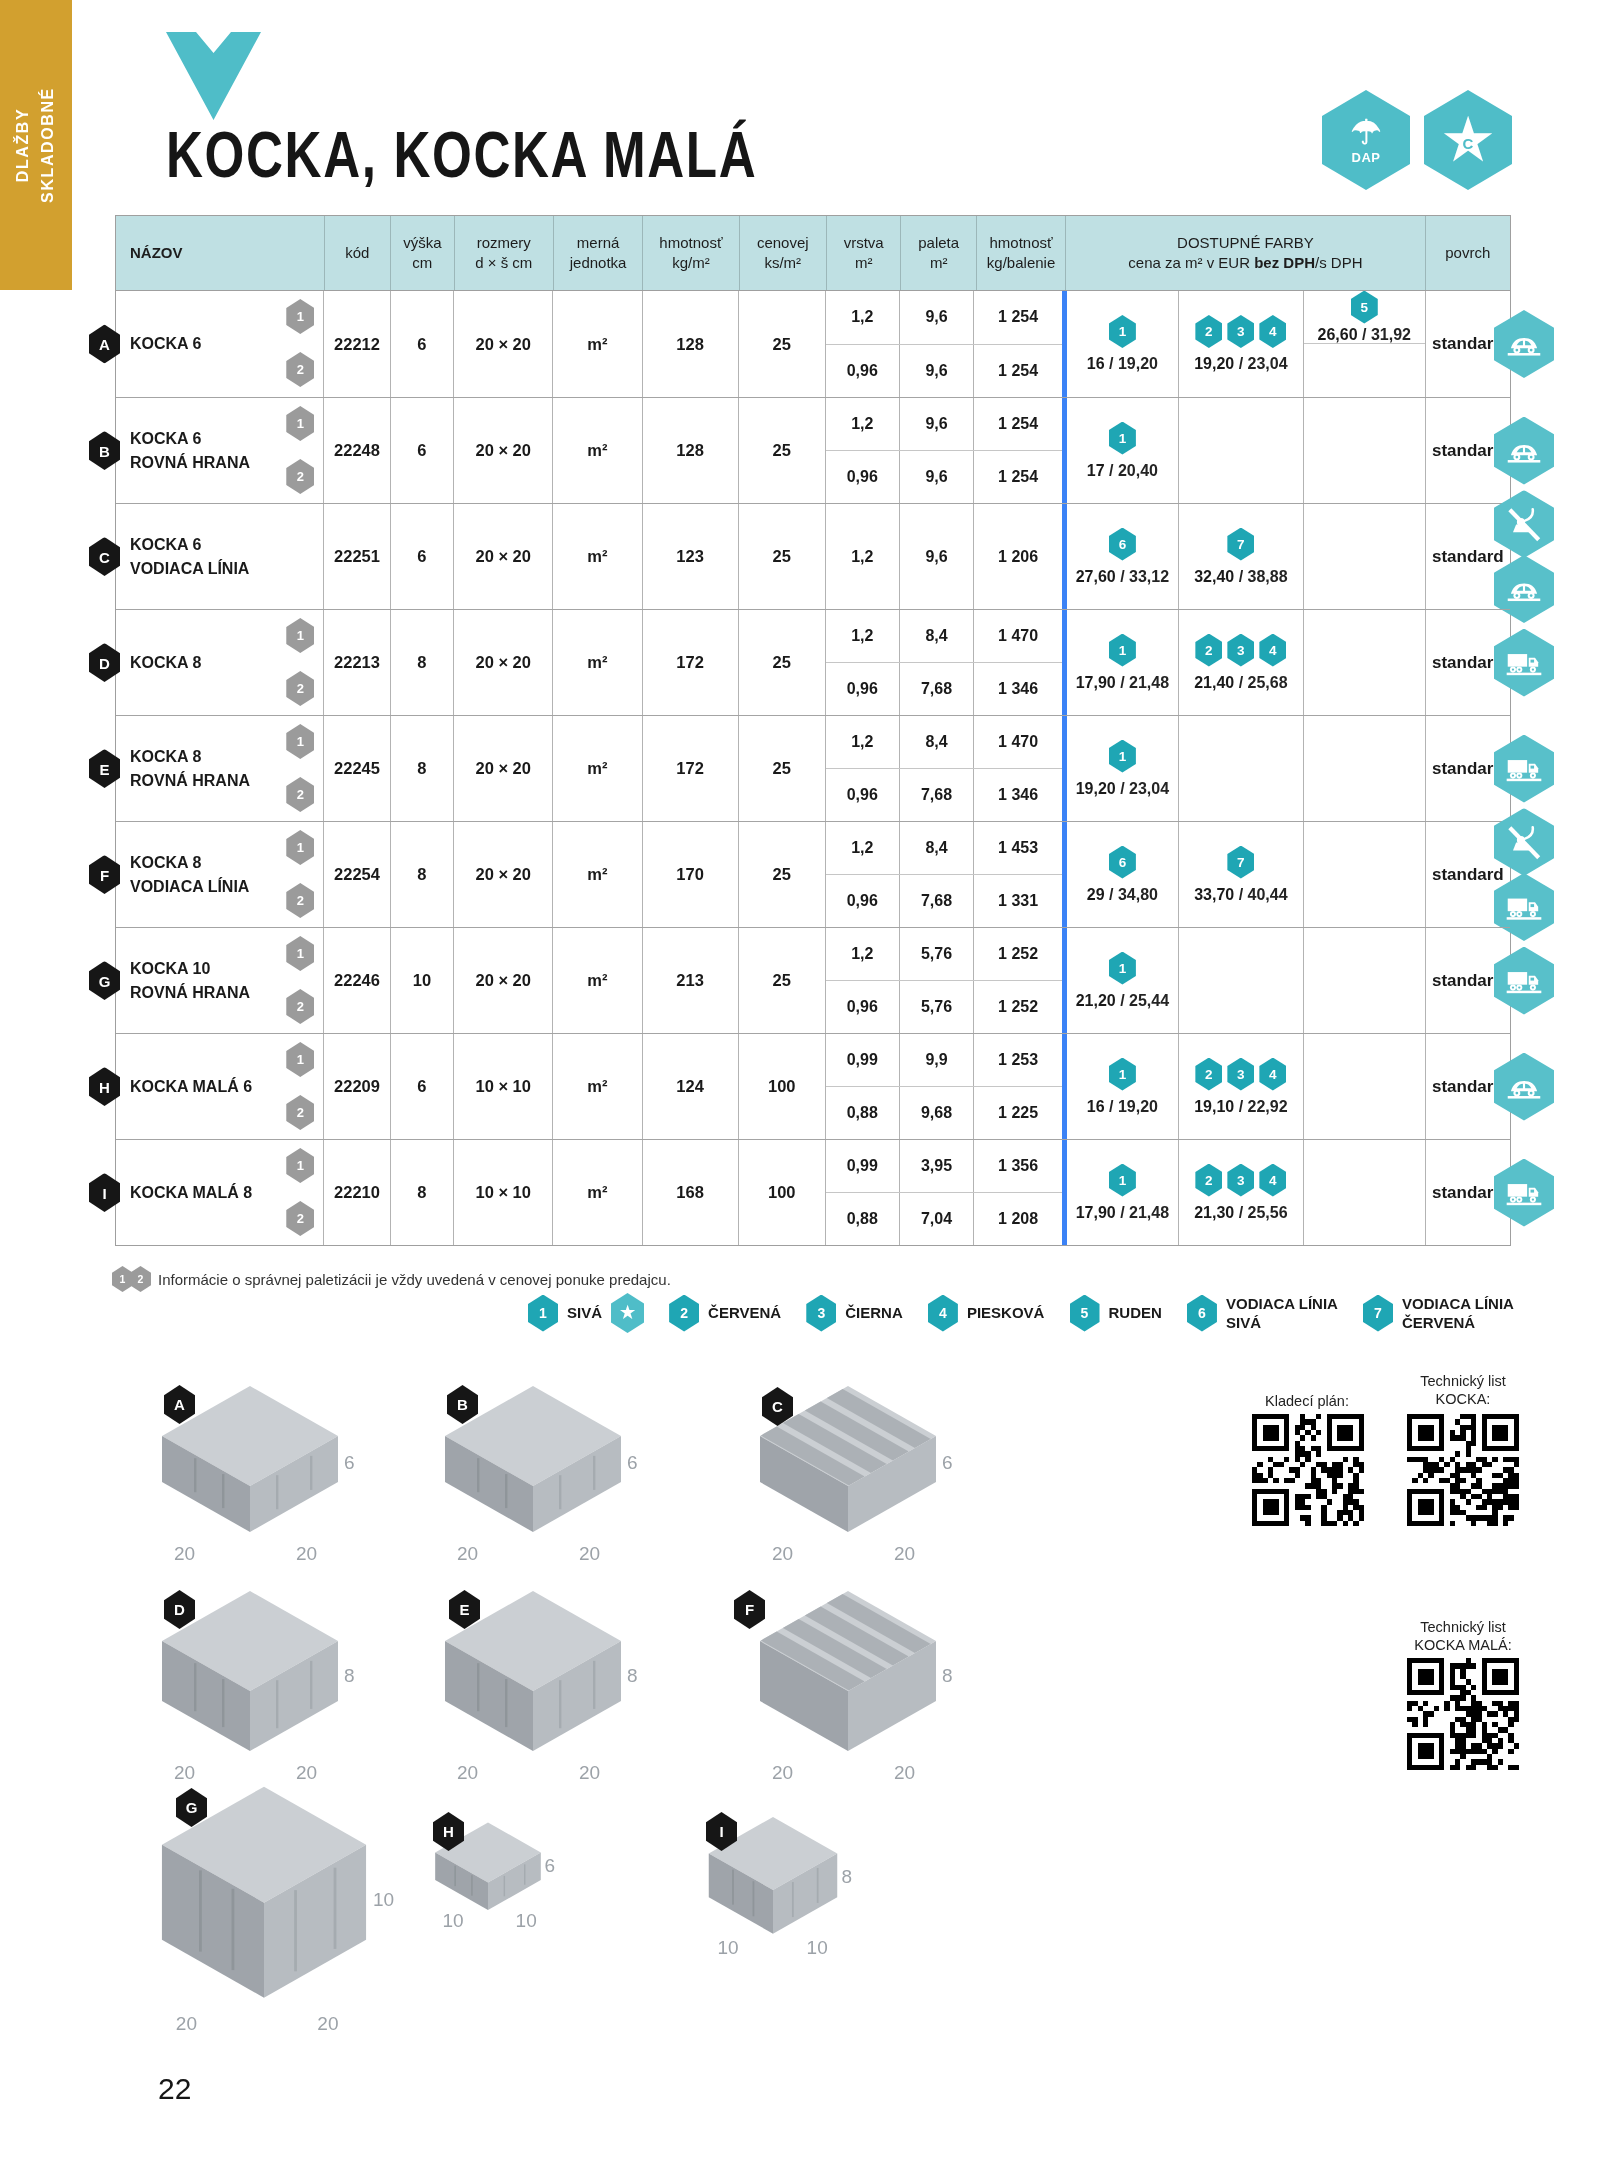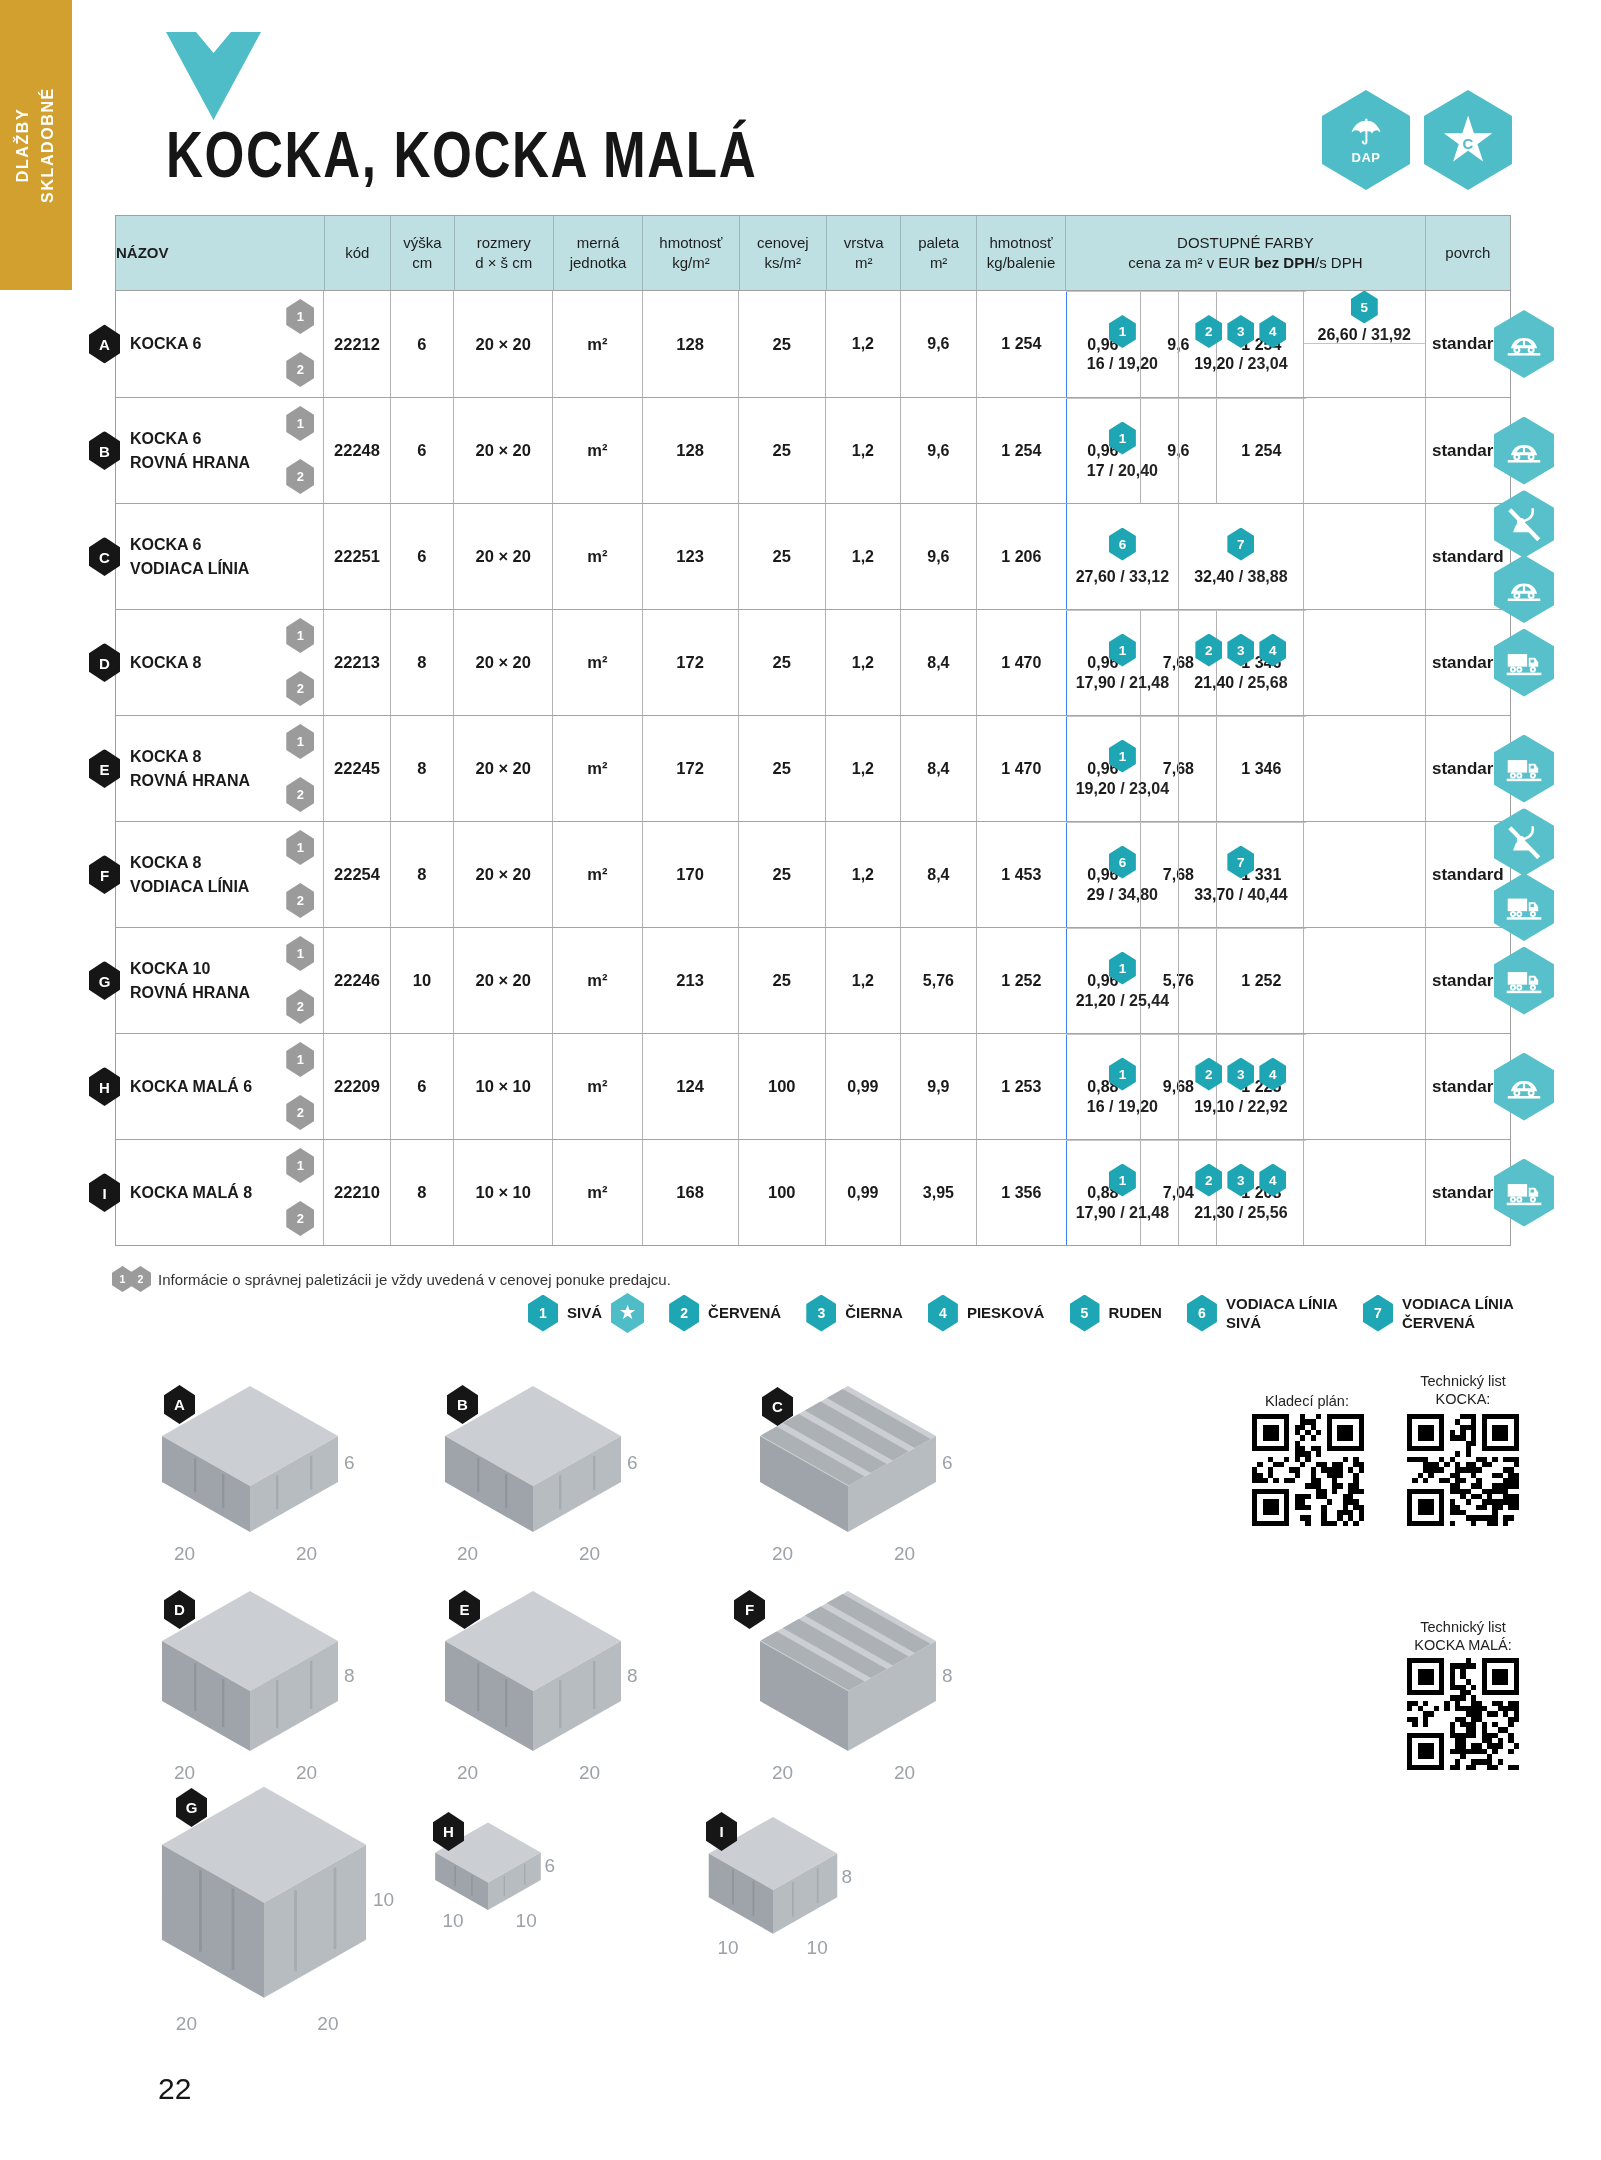--- a/index.html
+++ b/index.html
@@ -33,33 +33,33 @@
 .badge-star{}
 .badge-star .hx-big{position:relative}
 .badge-star .st{font-size:56px;line-height:1}
 .badge-star .cc{position:absolute;left:50%;top:53%;transform:translate(-50%,-50%);color:#4FBDC8;font-size:15px;font-weight:700}
 
 
 .table{position:absolute;left:115px;top:215px;width:1396px;border:1px solid #9f9f9f}
 .thead{display:flex;height:75px;background:#BFE0E3;border-bottom:1px solid #9f9f9f}
 .hc{display:flex;flex-direction:column;justify-content:center;align-items:center;font-size:15px;line-height:1.32;border-right:1px solid #9cb7b9;text-align:center;color:#1d1d1d}
 .hc:last-child{border-right:none}
-.hl{align-items:flex-start;font-weight:700}
+.hl{align-items:flex-start;padding-left:14px;font-weight:700}
 .c-name{width:210px}.c-kod{width:67px}.c-vys{width:64px}.c-roz{width:100px}.c-mer{width:90px}
 .c-hm{width:97px}.c-sp{width:88px}.c-sub{width:241px}.c-f1{width:113px}.c-f2{width:126px}
 .c-f3{width:123px}.c-pov{width:85px}.c-farby{width:362px}
 
 .trow{display:flex;height:106px;position:relative;border-top:1px solid #a4a4a4}
 .trow:first-child{border-top:none}
 .cell{display:flex;align-items:center;justify-content:center;border-right:1px solid #b3b3b3;font-size:16.5px}
 .cell b,.scell b,.price b{font-weight:700}
 .cname{justify-content:flex-start;padding-left:14px;font-weight:700;font-size:16px;line-height:1.5;white-space:pre-line;position:relative}
 .ph{position:absolute;right:9px}
 .ph1{top:8px}.ph2{top:61px}
-.c-sub{display:flex;flex-direction:row;border-right:1px solid #3b82f6}
+.c-sub{display:flex;flex-direction:column;border-right:5px solid #3b82f6}
 .sub-r{display:flex;flex:1}
 .sub-r + .sub-r{border-top:1px solid #c6c6c6}
 .scell{display:flex;align-items:center;justify-content:center;font-size:16px;border-right:1px solid #b3b3b3}
 .s-vr{width:75px}.s-pa{width:76px}.s-ba{width:89px;border-right:none}
 .fcell{flex-direction:column;gap:7px}
 .hxrow{display:flex;gap:5px;justify-content:center}
 .price{font-size:16px;white-space:nowrap}
 .price .gr{font-weight:700;color:#242424}
 .colhalves{flex-direction:column;padding:0}
 .half{height:50%;width:100%;display:flex;flex-direction:column;align-items:center;justify-content:center;gap:2px}

